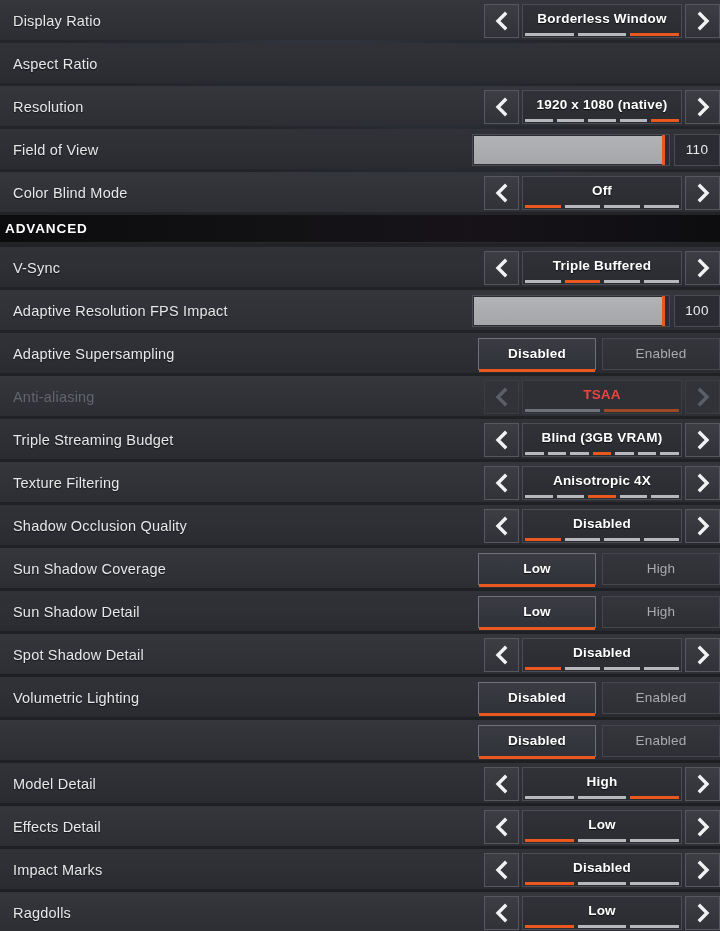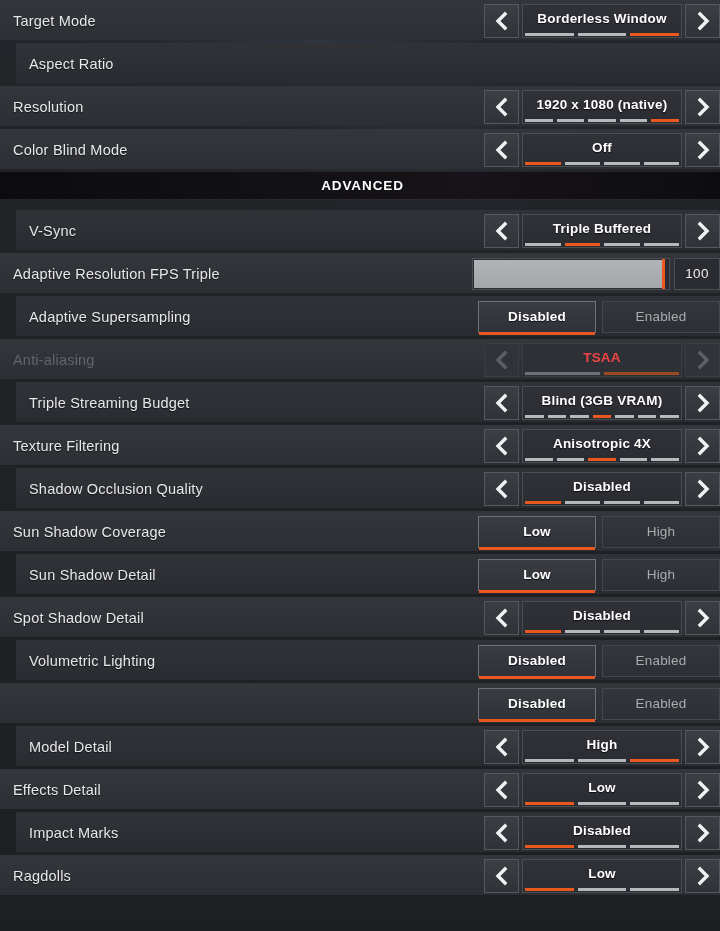--- a/index.html
+++ b/index.html
@@ -23,41 +23,39 @@
   .row {
     position:relative;
     height:40px;
     margin-bottom:3px;
     background:linear-gradient(180deg,#34363b 0%,#303237 55%,#2c2e33 100%);
     display:flex; align-items:center;
     border-top:1px solid rgba(255,255,255,0.035);
   }
   .row.alt {
     background:linear-gradient(180deg,#303237 0%,#2d2f34 55%,#292b30 100%);
-    margin-left:16px;
   }
   .label {
     color:#e7e8ea;
     font-size:14.5px;
     letter-spacing:.2px;
     padding-left:13px;
     text-shadow:0 1px 1px rgba(0,0,0,.6);
     white-space:nowrap;
   }
   .row.disabled .label { color:#62656b; text-shadow:none; }
 
   
   .section {
     position:relative;
     height:28px;
-    margin-bottom:10px;
+    margin-bottom:4px;
     background:linear-gradient(90deg,#0c0c0f 0%,#121114 40%,#171318 65%,#0d0d10 100%);
     display:flex; align-items:center;
     border-bottom:1px solid rgba(255,255,255,0.10);
-    justify-content:center;
   }
   .section-title {
     color:#ffffff; font-size:13.5px; font-weight:bold;
     letter-spacing:.9px; padding-left:5px;
   }
 
   
   .ctl {
     position:absolute; right:0; top:0;
     height:100%;
@@ -145,21 +143,21 @@
     background:transparent;
   }
   .tbtn.sel .underline { background:#e8581f; }
 </style>
 </head>
 <body>
 
 <div id="screen">
   <div class="rows" id="rows-root">
       <div class="row">
-        <span class="label">Target Mode</span>
+        <span class="label">Display Ratio</span>
         <div class="ctl">
           <div class="arrow-sel">
             <div class="arrow-btn">
               <span>
                 <svg width="24" height="24" viewBox="0 0 24 24">
                   <polyline points="15,5 8,12 15,19" fill="none" stroke="#f1f2f3" stroke-width="3.4" stroke-linecap="square" stroke-linejoin="miter"></polyline>
                 </svg>
               </span>
             </div>
             <div class="valuebox">
@@ -207,92 +205,106 @@
             <div class="arrow-btn">
               <span>
                 <svg width="24" height="24" viewBox="0 0 24 24">
                   <polyline points="9,5 16,12 9,19" fill="none" stroke="#f1f2f3" stroke-width="3.4" stroke-linecap="square" stroke-linejoin="miter"></polyline>
                 </svg>
               </span>
             </div>
           </div>
         </div>
       </div>
-      <div class="row">
-        <span class="label">Color Blind Mode</span>
-        <div class="ctl">
-          <div class="arrow-sel">
-            <div class="arrow-btn">
-              <span>
-                <svg width="24" height="24" viewBox="0 0 24 24">
-                  <polyline points="15,5 8,12 15,19" fill="none" stroke="#f1f2f3" stroke-width="3.4" stroke-linecap="square" stroke-linejoin="miter"></polyline>
-                </svg>
-              </span>
-            </div>
-            <div class="valuebox">
-              <span class="valuetext">Off</span>
-              <span class="segs">
-                <span class="seg on"></span>
-                <span class="seg"></span>
-                <span class="seg"></span>
-                <span class="seg"></span>
-              </span>
-            </div>
-            <div class="arrow-btn">
-              <span>
-                <svg width="24" height="24" viewBox="0 0 24 24">
-                  <polyline points="9,5 16,12 9,19" fill="none" stroke="#f1f2f3" stroke-width="3.4" stroke-linecap="square" stroke-linejoin="miter"></polyline>
-                </svg>
-              </span>
-            </div>
-          </div>
-        </div>
-      </div>
-      <div class="section">
-        <span class="section-title">ADVANCED</span>
-      </div>
-      <div class="row alt">
-        <span class="label">V-Sync</span>
-        <div class="ctl">
-          <div class="arrow-sel">
-            <div class="arrow-btn">
-              <span>
-                <svg width="24" height="24" viewBox="0 0 24 24">
-                  <polyline points="15,5 8,12 15,19" fill="none" stroke="#f1f2f3" stroke-width="3.4" stroke-linecap="square" stroke-linejoin="miter"></polyline>
-                </svg>
-              </span>
-            </div>
-            <div class="valuebox">
-              <span class="valuetext">Triple Buffered</span>
-              <span class="segs">
-                <span class="seg"></span>
-                <span class="seg on"></span>
-                <span class="seg"></span>
-                <span class="seg"></span>
-              </span>
-            </div>
-            <div class="arrow-btn">
-              <span>
-                <svg width="24" height="24" viewBox="0 0 24 24">
-                  <polyline points="9,5 16,12 9,19" fill="none" stroke="#f1f2f3" stroke-width="3.4" stroke-linecap="square" stroke-linejoin="miter"></polyline>
-                </svg>
-              </span>
-            </div>
-          </div>
-        </div>
-      </div>
-      <div class="row">
-        <span class="label">Adaptive Resolution FPS Triple</span>
+      <div class="row alt">
+        <span class="label">Field of View</span>
         <div class="ctl">
           <div class="slider-wrap">
             <div class="slider">
               <div class="slider-fill" style="width:97%"></div>
               <div class="slider-handle" style="left:calc(97% - 1px)"></div>
             </div>
             <div class="numbox">
+              <span class="numtext">110</span>
+            </div>
+          </div>
+        </div>
+      </div>
+      <div class="row">
+        <span class="label">Color Blind Mode</span>
+        <div class="ctl">
+          <div class="arrow-sel">
+            <div class="arrow-btn">
+              <span>
+                <svg width="24" height="24" viewBox="0 0 24 24">
+                  <polyline points="15,5 8,12 15,19" fill="none" stroke="#f1f2f3" stroke-width="3.4" stroke-linecap="square" stroke-linejoin="miter"></polyline>
+                </svg>
+              </span>
+            </div>
+            <div class="valuebox">
+              <span class="valuetext">Off</span>
+              <span class="segs">
+                <span class="seg on"></span>
+                <span class="seg"></span>
+                <span class="seg"></span>
+                <span class="seg"></span>
+              </span>
+            </div>
+            <div class="arrow-btn">
+              <span>
+                <svg width="24" height="24" viewBox="0 0 24 24">
+                  <polyline points="9,5 16,12 9,19" fill="none" stroke="#f1f2f3" stroke-width="3.4" stroke-linecap="square" stroke-linejoin="miter"></polyline>
+                </svg>
+              </span>
+            </div>
+          </div>
+        </div>
+      </div>
+      <div class="section">
+        <span class="section-title">ADVANCED</span>
+      </div>
+      <div class="row alt">
+        <span class="label">V-Sync</span>
+        <div class="ctl">
+          <div class="arrow-sel">
+            <div class="arrow-btn">
+              <span>
+                <svg width="24" height="24" viewBox="0 0 24 24">
+                  <polyline points="15,5 8,12 15,19" fill="none" stroke="#f1f2f3" stroke-width="3.4" stroke-linecap="square" stroke-linejoin="miter"></polyline>
+                </svg>
+              </span>
+            </div>
+            <div class="valuebox">
+              <span class="valuetext">Triple Buffered</span>
+              <span class="segs">
+                <span class="seg"></span>
+                <span class="seg on"></span>
+                <span class="seg"></span>
+                <span class="seg"></span>
+              </span>
+            </div>
+            <div class="arrow-btn">
+              <span>
+                <svg width="24" height="24" viewBox="0 0 24 24">
+                  <polyline points="9,5 16,12 9,19" fill="none" stroke="#f1f2f3" stroke-width="3.4" stroke-linecap="square" stroke-linejoin="miter"></polyline>
+                </svg>
+              </span>
+            </div>
+          </div>
+        </div>
+      </div>
+      <div class="row">
+        <span class="label">Adaptive Resolution FPS Impact</span>
+        <div class="ctl">
+          <div class="slider-wrap">
+            <div class="slider">
+              <div class="slider-fill" style="width:97%"></div>
+              <div class="slider-handle" style="left:calc(97% - 1px)"></div>
+            </div>
+            <div class="numbox">
               <span class="numtext">100</span>
             </div>
           </div>
         </div>
       </div>
       <div class="row alt">
         <span class="label">Adaptive Supersampling</span>
         <div class="ctl">
           <div class="toggle">
             <div class="tbtn sel">

